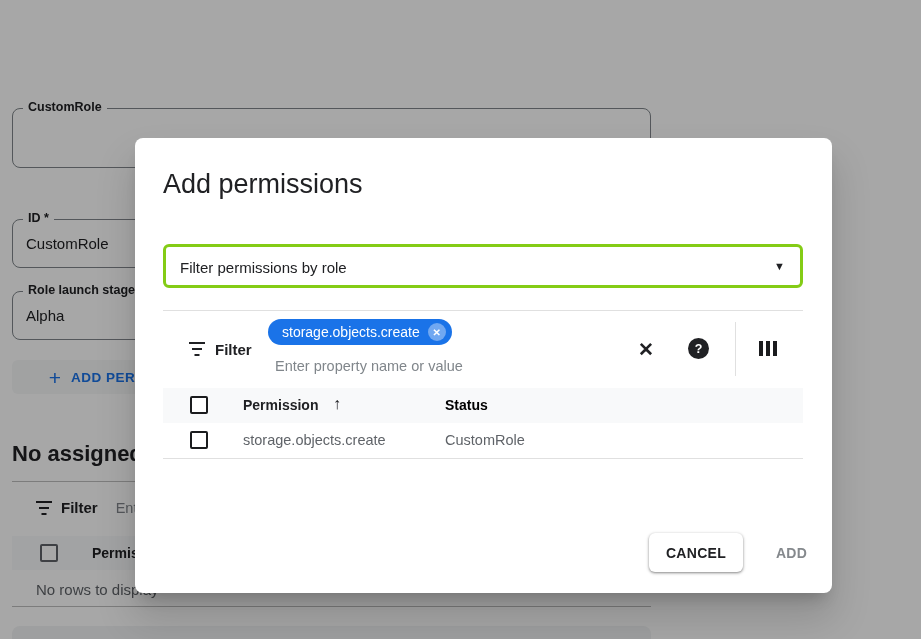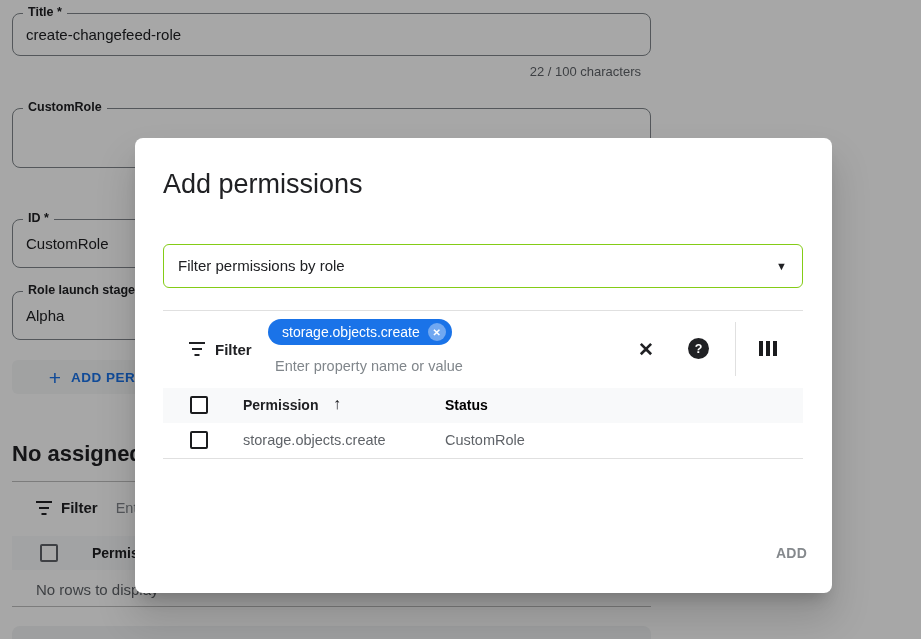--- a/index.html
+++ b/index.html
@@ -51,21 +51,21 @@
 
   
   .overlay { position:absolute; inset:0; background:rgba(0,0,0,0.345); z-index:5; }
 
   
   .dialog { position:absolute; left:135px; top:138px; width:697px; height:455px; z-index:10;
             background:#fff; border-radius:8px;
             box-shadow:0 11px 15px -7px rgba(0,0,0,.2), 0 24px 38px 3px rgba(0,0,0,.14); }
   .dlg-title { position:absolute; left:28px; top:31px; font-size:27px; font-weight:400; color:#202124; }
   .role-filter { position:absolute; left:28px; top:106px; width:640px; height:44px;
-                 border:1px solid #84cc16; border-radius:6px; cursor:pointer; }
+                 border:3px solid #84cc16; border-radius:6px; cursor:pointer; }
   .role-filter .ph { display:block; line-height:42px; padding-left:14px; font-size:15px; color:#202124; }
   .role-filter .chev { position:absolute; right:15px; top:50%; transform:translateY(-54%);
                        font-size:11px; color:#202124; }
   .dlg-hr { position:absolute; left:28px; top:172px; width:640px; height:1px; background:#e0e0e0; }
   .toolbar { position:absolute; left:28px; top:172px; width:640px; height:78px; }
   .t-filter-icon { position:absolute; left:25px; top:32px; }
   .t-filter-label { position:absolute; left:52px; top:31px; font-size:15px; font-weight:700; color:#202124; }
   .chip { position:absolute; left:105px; top:9px; height:26px; border-radius:13px; background:#1a73e8;
           display:flex; align-items:center; padding:0 6px 0 14px; cursor:pointer; }
   .chip .ctext { font-size:14px; color:#fff; white-space:nowrap; }
@@ -101,25 +101,20 @@
              border:none; font-family:inherit; font-size:14px; font-weight:700; letter-spacing:.3px;
              color:#85898d; text-align:center; }
 </style>
 </head>
 <body>
 
 <div class="screen">
 
   <div class="bgpage">
 
-    <div class="ofield f-title">
-      <span class="lbl">Title *</span>
-      <span class="val">create-changefeed-role</span>
-    </div>
-    <div class="counter">22 / 100 characters</div>
 
     <div class="ofield f-desc">
       <span class="lbl">CustomRole</span>
     </div>
 
     <div class="ofield f-id">
       <span class="lbl">ID *</span>
       <span class="val">CustomRole</span>
     </div>
 
@@ -199,16 +194,17 @@
       <span class="th-arrow">↑</span>
       <span class="th-status">Status</span>
     </div>
 
     <div class="dlg-row">
       <span class="cb dark"></span>
       <span class="td-perm">storage.objects.create</span>
       <span class="td-status">CustomRole</span>
     </div>
 
+    <button class="btn-cancel">CANCEL</button>
     <button class="btn-add">ADD</button>
   </div>
 
 </div>
 
 </body></html>

